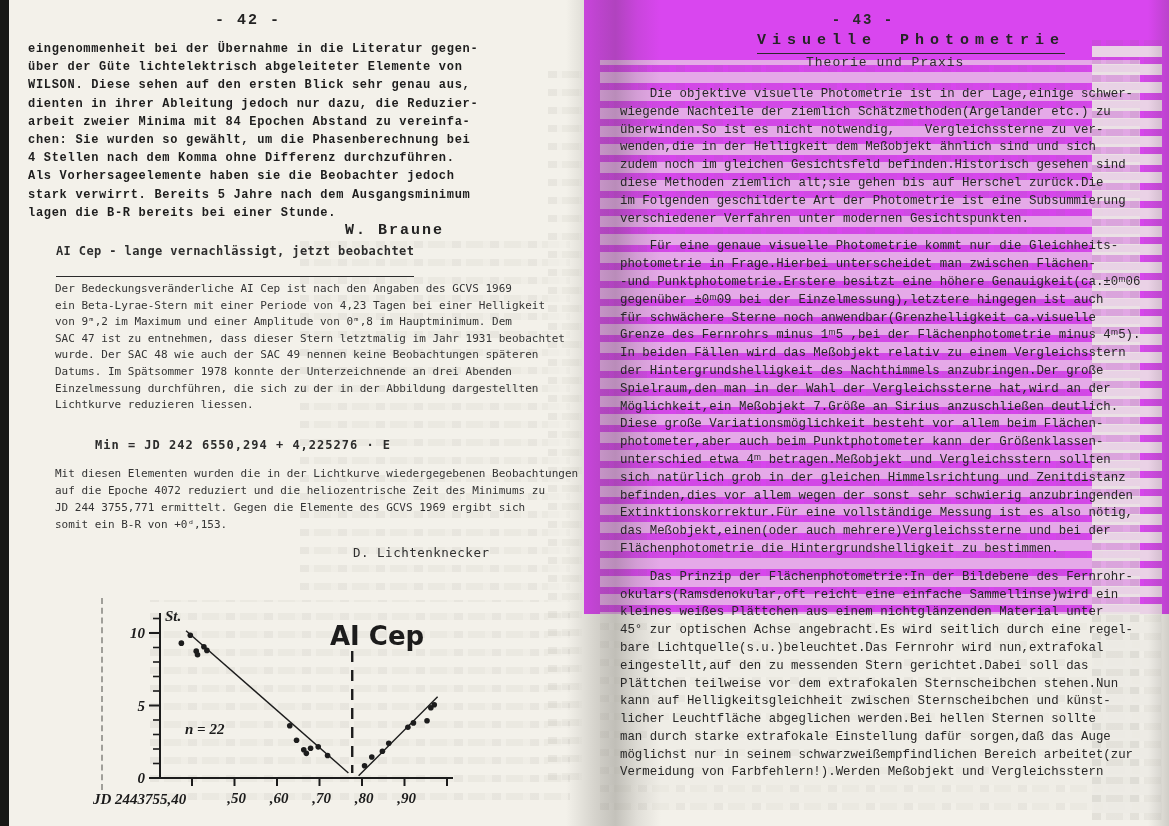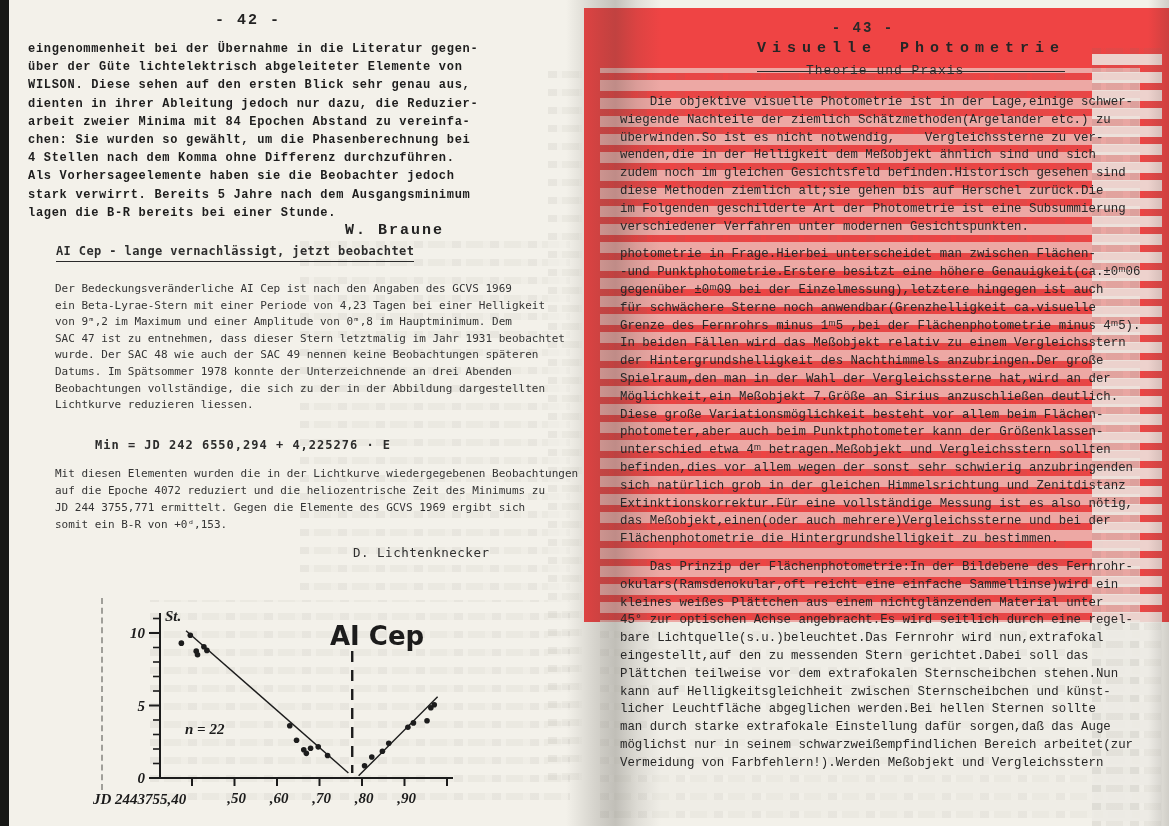--- a/index.html
+++ b/index.html
@@ -1,20 +1,20 @@
 <!DOCTYPE html>
 <html><head>
 <meta charset="utf-8">
 <style>
   html,body{margin:0;padding:0;}
   body{width:1169px;height:826px;overflow:hidden;position:relative;
        background:#f3f1ea;font-family:"Liberation Mono","DejaVu Sans Mono",monospace;}
   .abs{position:absolute;}
   .page-left{left:0;top:0;width:584px;height:826px;background:#f3f1ea;--pg:#f3f1ea;}
-  .page-right{left:584px;top:8px;width:585px;height:614px;background:#ef4444;--pg:#edebe5;}
+  .page-right{left:584px;top:0;width:585px;height:614px;background:#d946ef;--pg:#edebe5;}
   .edge-bar{left:0;top:0;width:9px;height:826px;background:#181816;z-index:30;}
   .spine{left:566px;top:0;width:95px;height:826px;z-index:5;pointer-events:none;
     background:linear-gradient(to right, rgba(60,58,52,0) 0%, rgba(60,58,52,.16) 30%,
        rgba(60,58,52,.26) 52%, rgba(60,58,52,.10) 75%, rgba(60,58,52,0) 100%);}
   .right-edge{left:1148px;top:0;width:21px;height:826px;z-index:5;pointer-events:none;
     background:linear-gradient(to right, rgba(50,48,44,0), rgba(50,48,44,.18));}
   .tl{white-space:pre;}
   
   .bleed{position:absolute;pointer-events:none;opacity:.6;z-index:1;
     background-image:
@@ -22,37 +22,37 @@
       repeating-linear-gradient(90deg, rgba(112,110,102,.15) 0 9px, rgba(112,110,102,.03) 9px 14px,
         rgba(112,110,102,.11) 14px 31px, rgba(112,110,102,.04) 31px 38px);}
   .bleed-strong{opacity:.85;}
   
   .pageno-l{left:215px;top:12px;width:90px;text-align:left;font-size:15px;font-weight:bold;
     letter-spacing:2px;color:#232323;z-index:10;}
   .intro{left:28px;top:40px;width:540px;font-size:12px;font-weight:bold;letter-spacing:.7px;
     line-height:18.2px;color:#1d1d1d;z-index:10;}
   .author1{left:345px;top:222px;font-size:15px;font-weight:bold;letter-spacing:2px;color:#222;z-index:10;}
   .heading{left:56px;top:244px;font-family:"DejaVu Sans Mono",monospace;font-size:12px;font-weight:bold;
-    color:#2e2e2e;border-bottom:1.6px solid #2a2a2a;padding-bottom:3px;letter-spacing:.4px;z-index:10;}
+    color:#2e2e2e;border-bottom:1.6px solid #2a2a2a;padding-bottom:18px;letter-spacing:.4px;z-index:10;}
   .aicep{left:55px;top:281px;width:520px;font-family:"DejaVu Sans Mono",monospace;font-size:11px;
     line-height:16.6px;color:#343434;z-index:10;}
   .gcvs-intro{left:55px;top:412px;font-family:"DejaVu Sans Mono",monospace;font-size:11px;color:#343434;z-index:10;}
   .formula{left:95px;top:438px;font-family:"DejaVu Sans Mono",monospace;font-size:12px;font-weight:bold;
     letter-spacing:1px;color:#2c2c2c;z-index:10;}
   .gcvs-para{left:55px;top:465px;width:535px;font-family:"DejaVu Sans Mono",monospace;font-size:11px;
     line-height:17px;color:#343434;z-index:10;}
   .author2{left:353px;top:545px;font-family:"DejaVu Sans Mono",monospace;font-size:12.5px;
     color:#303030;letter-spacing:.5px;z-index:10;}
   .pencil-line{left:101px;top:598px;height:192px;width:0;border-left:2px dashed #5d5d58;opacity:.55;z-index:9;}
   .chart-wrap{left:75px;top:593px;width:482px;height:234px;z-index:10;}
   
   .pageno-r{left:818px;top:12px;width:90px;text-align:center;font-size:14px;font-weight:bold;
     letter-spacing:2px;color:#2a2a2a;z-index:10;}
   .rtitle{left:757px;top:32px;font-size:15px;font-weight:bold;letter-spacing:6px;word-spacing:8px;
-    color:#252525;border-bottom:1.7px solid #2a2a2a;padding-bottom:14px;z-index:10;}
+    color:#252525;border-bottom:1.7px solid #2a2a2a;padding-bottom:4px;z-index:10;}
   .rsub{left:806px;top:55px;font-size:13px;color:#2c2c2c;letter-spacing:1px;z-index:10;text-align:center;}
   .rtext{left:620px;top:86px;width:535px;font-size:12.4px;line-height:17.8px;color:#272727;z-index:10;}
   .rpara{margin:0 0 10px 0;}
 </style>
 </head>
 <body>
 
 <div class="abs edge-bar"></div>
 
 <div class="abs page-left">
@@ -75,21 +75,21 @@
     </div>
   <div class="abs author1">W. Braune</div>
   <div class="abs heading">AI Cep - lange vernachlässigt, jetzt beobachtet</div>
   <div class="abs aicep">
       <div class="tl">Der Bedeckungsveränderliche AI Cep ist nach den Angaben des GCVS 1969</div>
       <div class="tl">ein Beta-Lyrae-Stern mit einer Periode von 4,23 Tagen bei einer Helligkeit</div>
       <div class="tl">von 9ᵐ,2 im Maximum und einer Amplitude von 0ᵐ,8 im Hauptminimum. Dem</div>
       <div class="tl">SAC 47 ist zu entnehmen, dass dieser Stern letztmalig im Jahr 1931 beobachtet</div>
       <div class="tl">wurde. Der SAC 48 wie auch der SAC 49 nennen keine Beobachtungen späteren</div>
       <div class="tl">Datums. Im Spätsommer 1978 konnte der Unterzeichnende an drei Abenden</div>
-      <div class="tl">Beobachtungen vollständige, die sich zu der in der Abbildung dargestellten</div>
+      <div class="tl">Einzelmessung durchführen, die sich zu der in der Abbildung dargestellten</div>
       <div class="tl">Lichtkurve reduzieren liessen.</div>
     </div>
   <div class="abs formula">Min  =  JD 242 6550,294 + 4,225276 · E</div>
   <div class="abs gcvs-para">
       <div class="tl">Mit diesen Elementen wurden die in der Lichtkurve wiedergegebenen Beobachtungen</div>
       <div class="tl">auf die Epoche 4072 reduziert und die heliozentrische Zeit des Minimums zu</div>
       <div class="tl">JD 244 3755,771 ermittelt. Gegen die Elemente des GCVS 1969 ergibt sich</div>
       <div class="tl">somit ein B-R von +0ᵈ,153.</div>
     </div>
   <div class="abs author2">D. Lichtenknecker</div>
@@ -169,34 +169,35 @@
         <div class="tl">    Die objektive visuelle Photometrie ist in der Lage,einige schwer-</div>
         <div class="tl">wiegende Nachteile der ziemlich Schätzmethoden(Argelander etc.) zu</div>
         <div class="tl">überwinden.So ist es nicht notwendig,    Vergleichssterne zu ver-</div>
         <div class="tl">wenden,die in der Helligkeit dem Meßobjekt ähnlich sind und sich</div>
         <div class="tl">zudem noch im gleichen Gesichtsfeld befinden.Historisch gesehen sind</div>
         <div class="tl">diese Methoden ziemlich alt;sie gehen bis auf Herschel zurück.Die</div>
         <div class="tl">im Folgenden geschilderte Art der Photometrie ist eine Subsummierung</div>
         <div class="tl">verschiedener Verfahren unter modernen Gesichtspunkten.</div>
       </div>
     <div class="rpara">
+        <div class="tl">    Für eine genaue visuelle Photometrie kommt nur die Gleichheits-</div>
         <div class="tl">photometrie in Frage.Hierbei unterscheidet man zwischen Flächen-</div>
         <div class="tl">-und Punktphotometrie.Erstere besitzt eine höhere Genauigkeit(ca.±0ᵐ06</div>
         <div class="tl">gegenüber ±0ᵐ09 bei der Einzelmessung),letztere hingegen ist auch</div>
         <div class="tl">für schwächere Sterne noch anwendbar(Grenzhelligkeit ca.visuelle</div>
         <div class="tl">Grenze des Fernrohrs minus 1ᵐ5 ,bei der Flächenphotometrie minus 4ᵐ5).</div>
         <div class="tl">In beiden Fällen wird das Meßobjekt relativ zu einem Vergleichsstern</div>
         <div class="tl">der Hintergrundshelligkeit des Nachthimmels anzubringen.Der große</div>
         <div class="tl">Spielraum,den man in der Wahl der Vergleichssterne hat,wird an der</div>
         <div class="tl">Möglichkeit,ein Meßobjekt 7.Größe an Sirius anzuschließen deutlich.</div>
         <div class="tl">Diese große Variationsmöglichkeit besteht vor allem beim Flächen-</div>
         <div class="tl">photometer,aber auch beim Punktphotometer kann der Größenklassen-</div>
         <div class="tl">unterschied etwa 4ᵐ betragen.Meßobjekt und Vergleichsstern sollten</div>
+        <div class="tl">sich natürlich grob in der gleichen Himmelsrichtung und Zenitdistanz</div>
         <div class="tl">befinden,dies vor allem wegen der sonst sehr schwierig anzubringenden</div>
-        <div class="tl">sich natürlich grob in der gleichen Himmelsrichtung und Zenitdistanz</div>
         <div class="tl">Extinktionskorrektur.Für eine vollständige Messung ist es also nötig,</div>
         <div class="tl">das Meßobjekt,einen(oder auch mehrere)Vergleichssterne und bei der</div>
         <div class="tl">Flächenphotometrie die Hintergrundshelligkeit zu bestimmen.</div>
       </div>
     <div class="rpara">
         <div class="tl">    Das Prinzip der Flächenphotometrie:In der Bildebene des Fernrohr-</div>
         <div class="tl">okulars(Ramsdenokular,oft reicht eine einfache Sammellinse)wird ein</div>
         <div class="tl">kleines weißes Plättchen aus einem nichtglänzenden Material unter</div>
         <div class="tl">45° zur optischen Achse angebracht.Es wird seitlich durch eine regel-</div>
         <div class="tl">bare Lichtquelle(s.u.)beleuchtet.Das Fernrohr wird nun,extrafokal</div>

